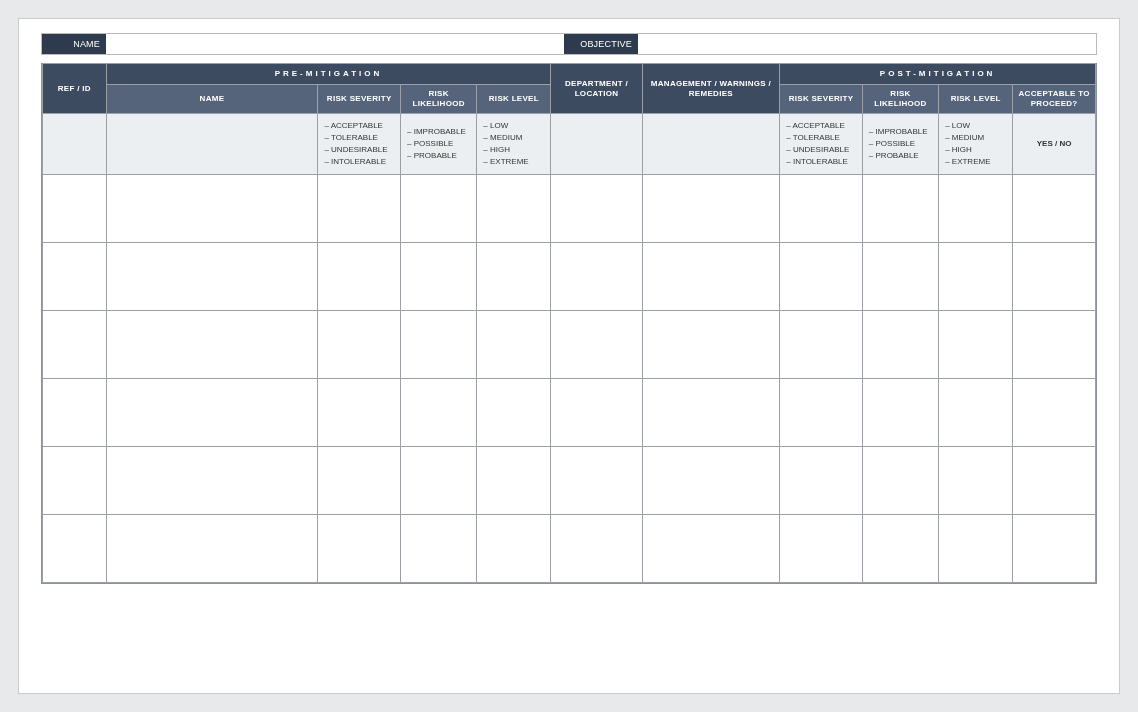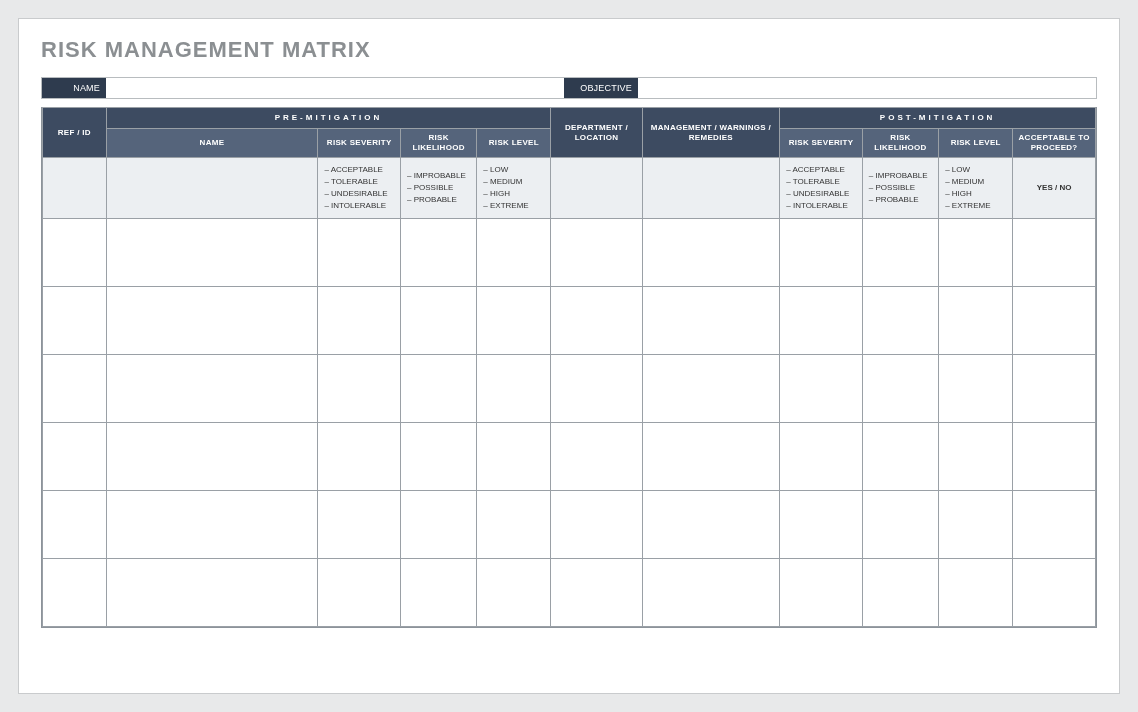--- a/index.html
+++ b/index.html
@@ -123,21 +123,20 @@
     background: #fff;
     height: 68px;
     padding: 4px;
   }
 </style>
 </head>
 <body>
 
 <div class="page">
   <div class="sheet">
-    <div class="title">RISK MANAGEMENT MATRIX</div>
 
     <div class="meta-row">
       <div class="meta-label name">NAME</div>
       <input class="meta-field" value="" style="">
       <div class="meta-label obj">OBJECTIVE</div>
       <input class="meta-field" value="" style="">
     </div>
 
     <div class="wrap">
     <table class="matrix">

